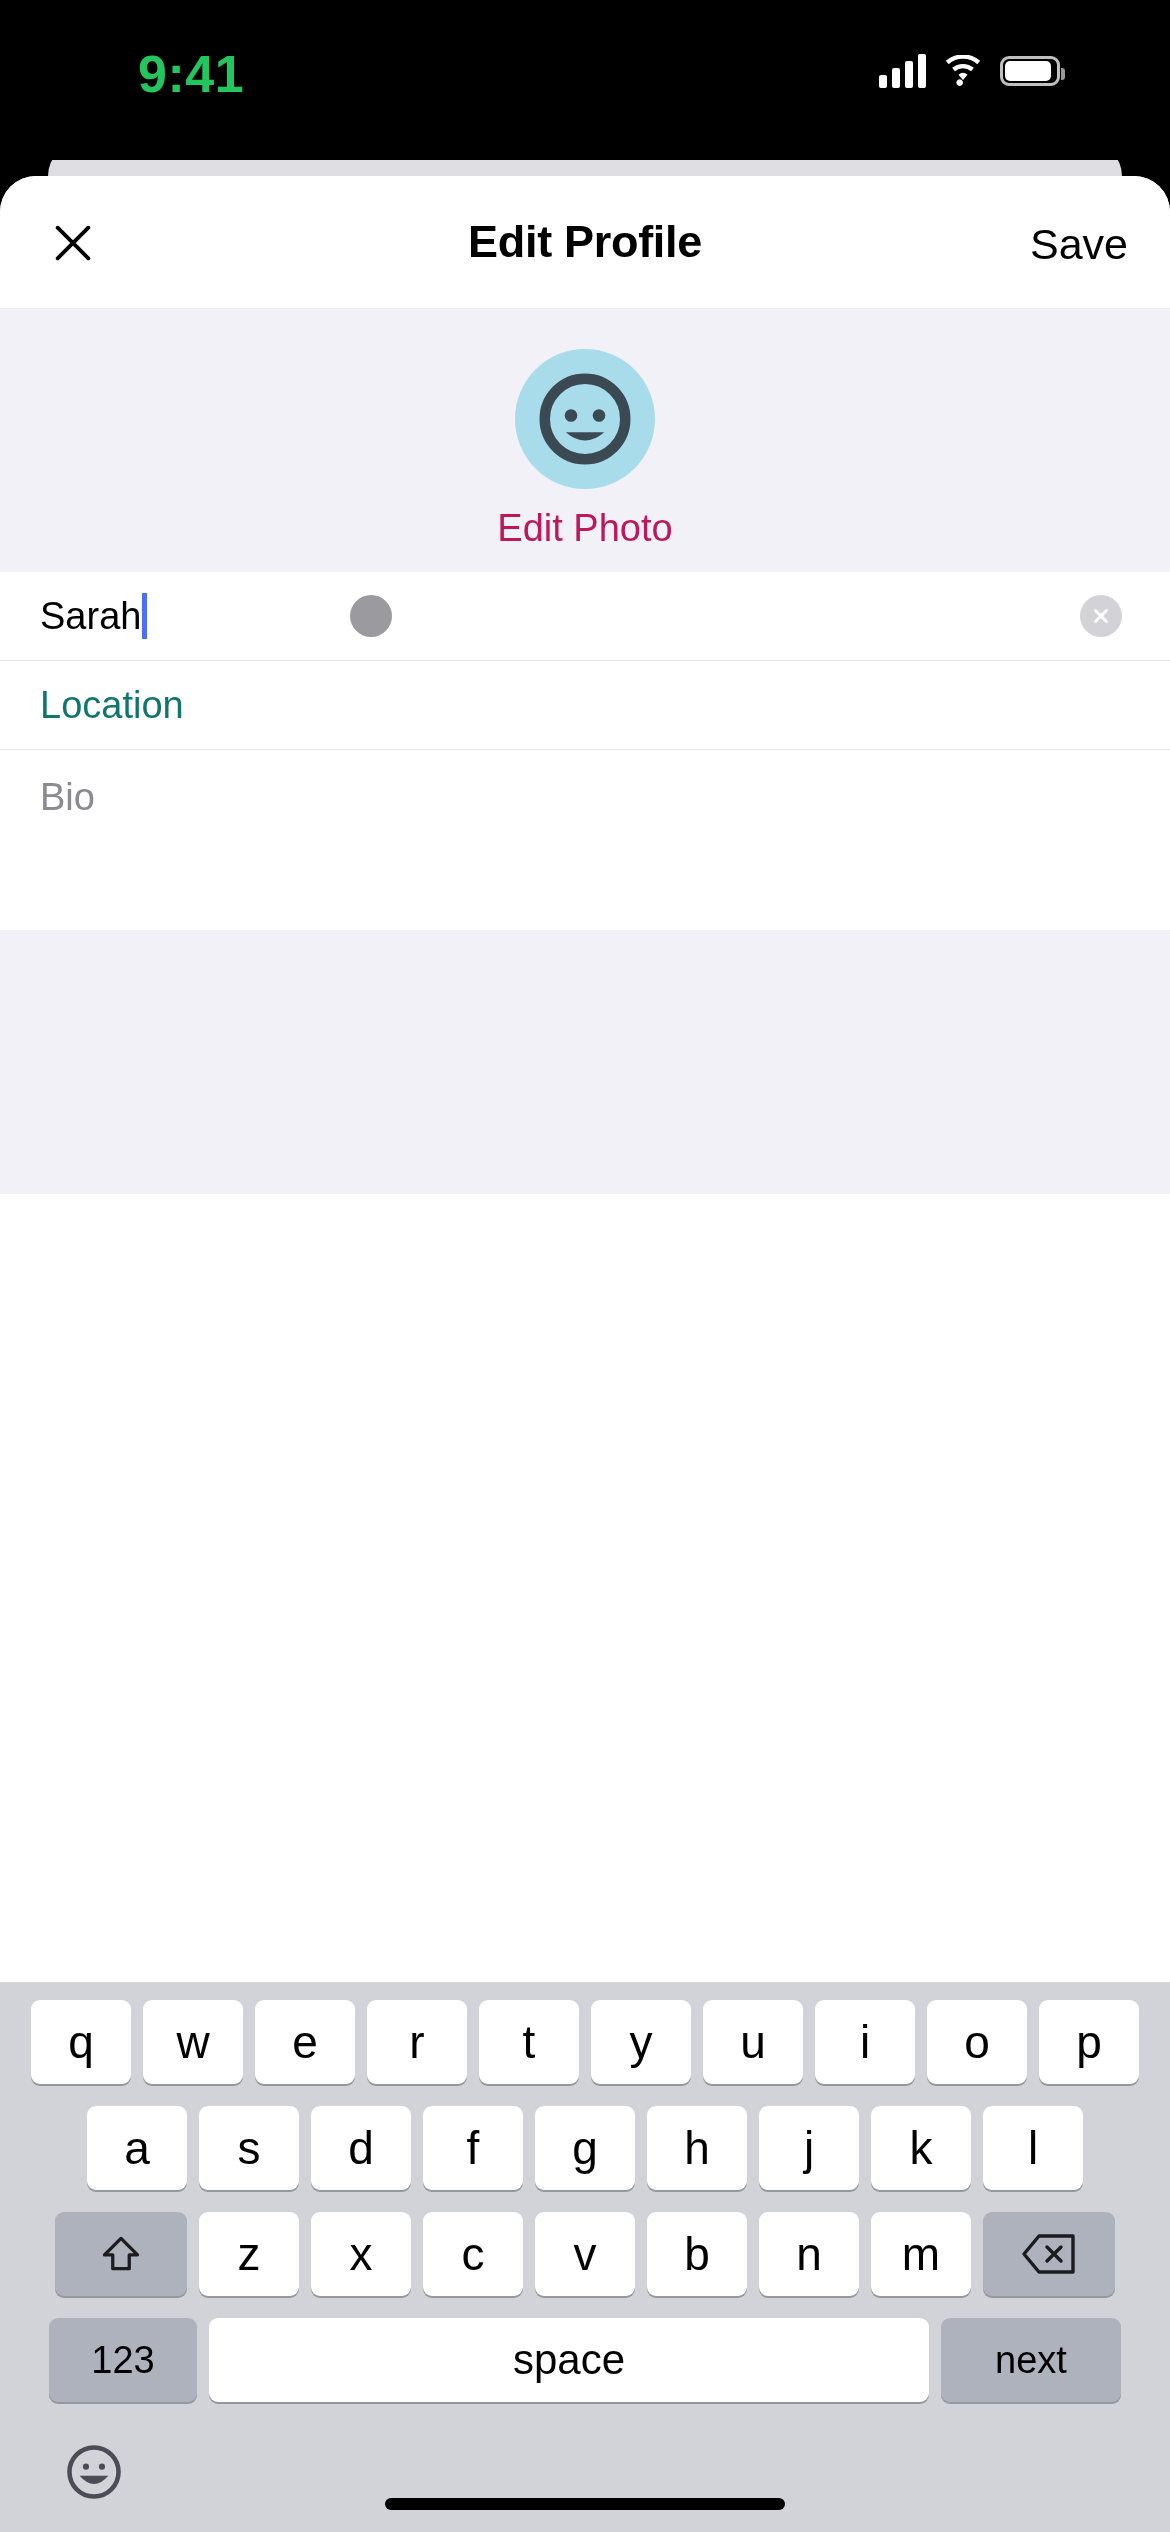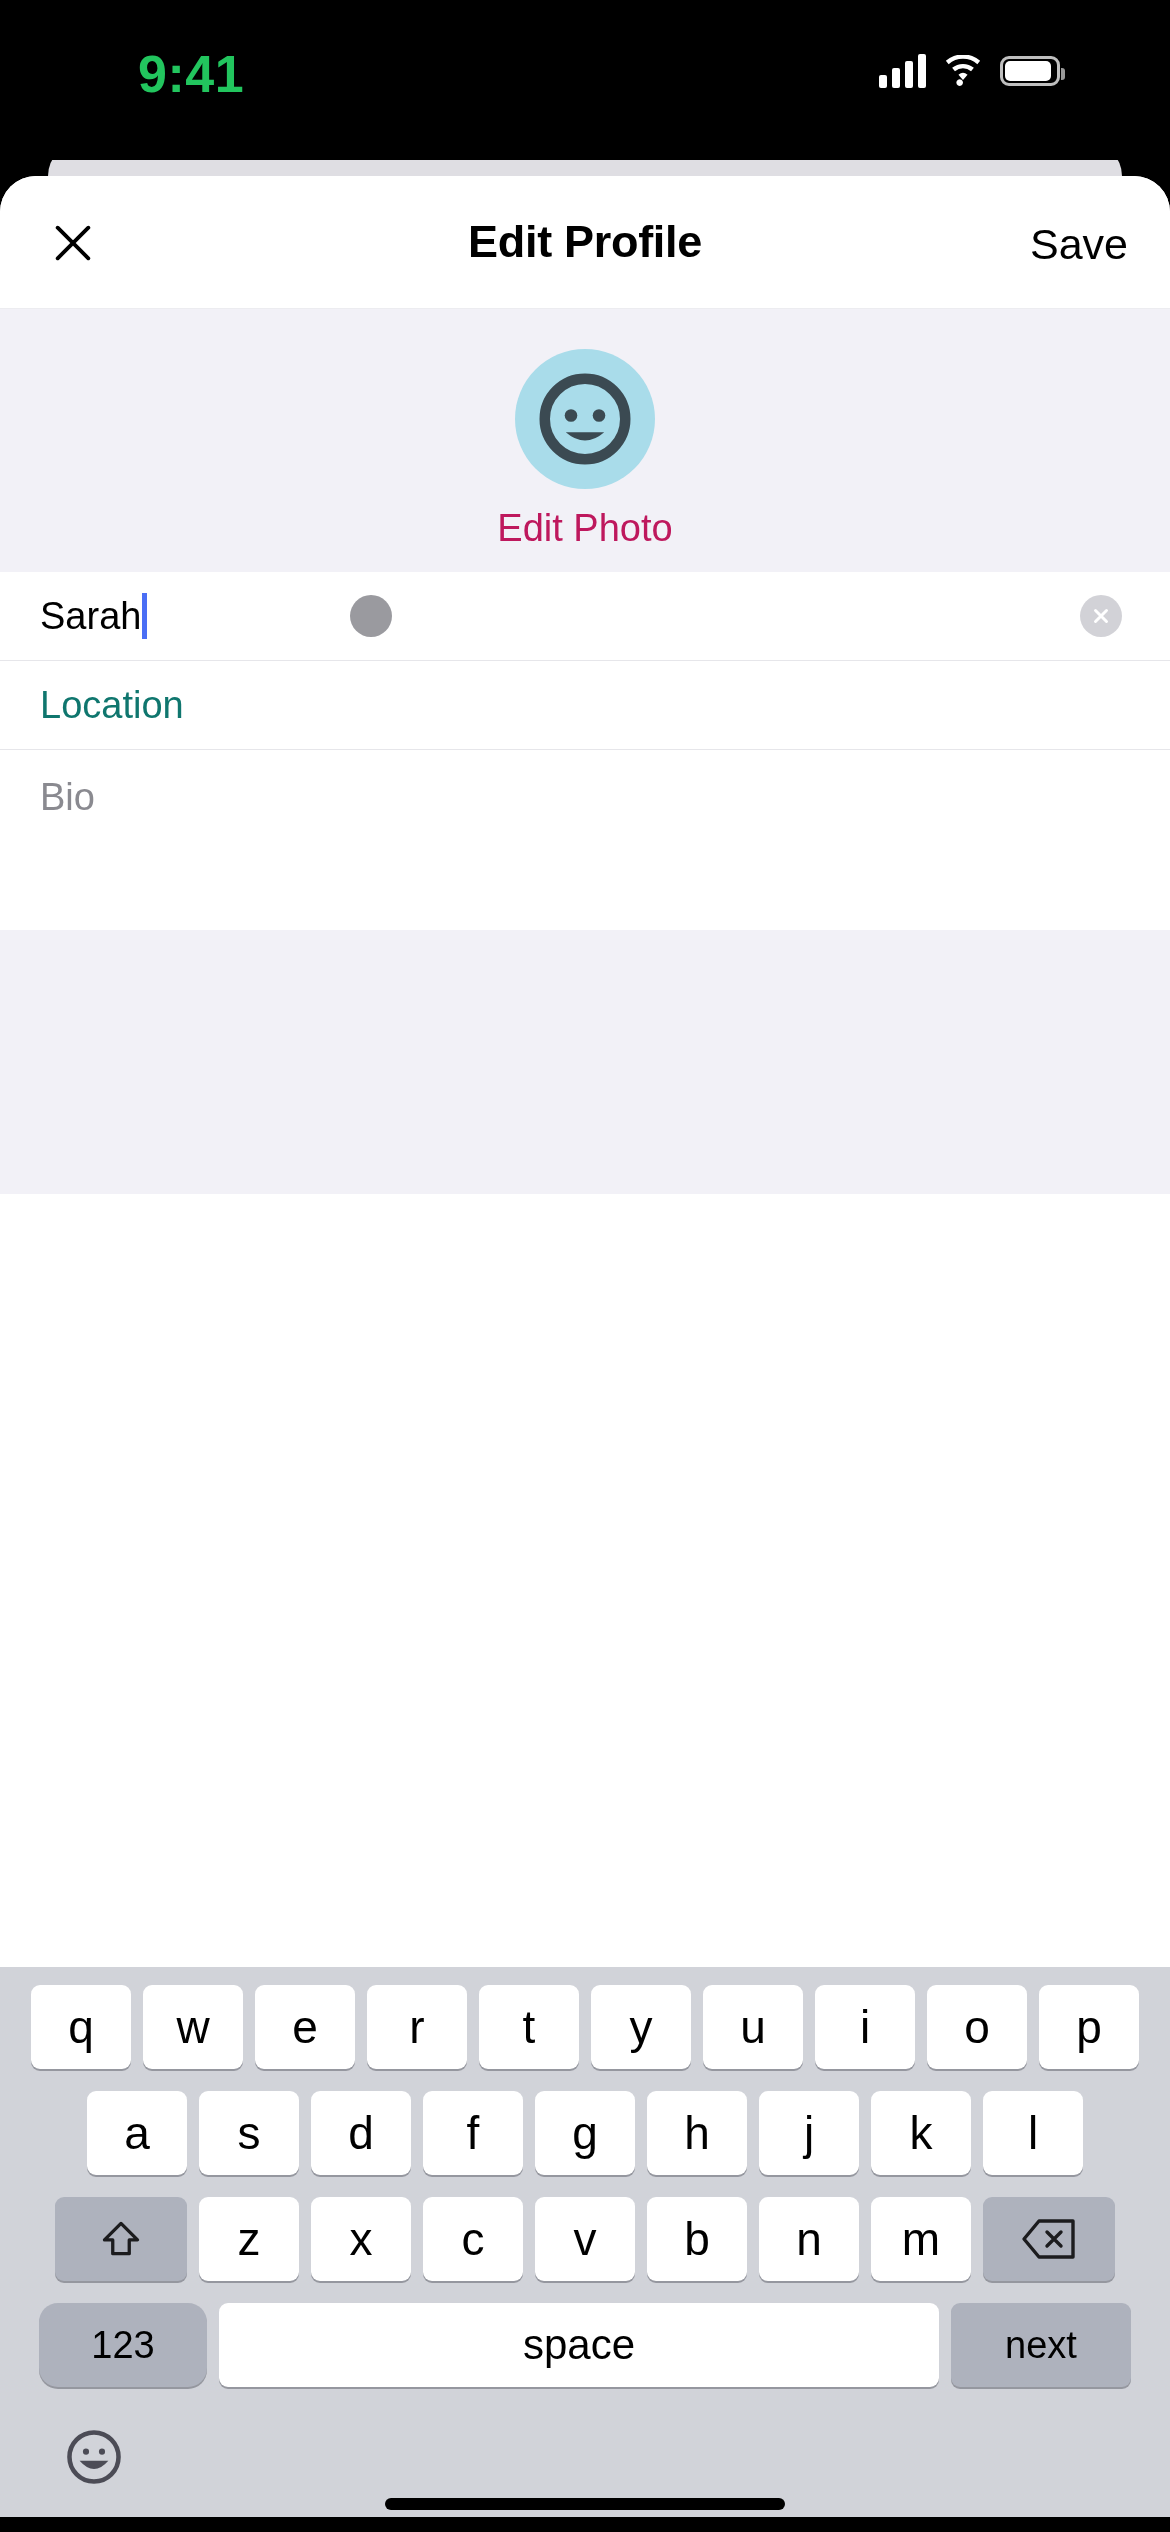--- a/index.html
+++ b/index.html
@@ -89,21 +89,21 @@
     border-radius: 34px 34px 0 0;
     z-index: 5;
   }
 
   
   .sheet {
     position: absolute;
     top: 176px;
     left: 0;
     width: 1170px;
-    bottom: 15px;
+    bottom: 0;
     background: #ffffff;
     border-radius: 36px 36px 0 0;
     overflow: hidden;
     z-index: 10;
   }
 
   
   .navbar {
     position: relative;
     height: 132px;
@@ -262,21 +262,21 @@
     color: #000000;
     cursor: pointer;
     user-select: none;
   }
   .krow.r1 .key, .krow.r2 .key, .krow.r3 .letter { width: 100px; }
   .key.mod {
     background: #aeb2bd;
     box-shadow: 0 2px 0 rgba(100,102,112,0.55);
   }
   .key.shift, .key.backspace { width: 132px; }
-  .key.num { width: 168px; font-size: 38px; border-radius: 19px; }
+  .key.num { width: 148px; font-size: 38px; }
   .key.space { flex: 1; max-width: 720px; font-size: 42px; }
   .key.next { width: 180px; font-size: 38px; }
   .key svg { display: block; }
 
   .kbottom {
     height: 120px;
     display: flex;
     align-items: center;
     padding-left: 62px;
   }

